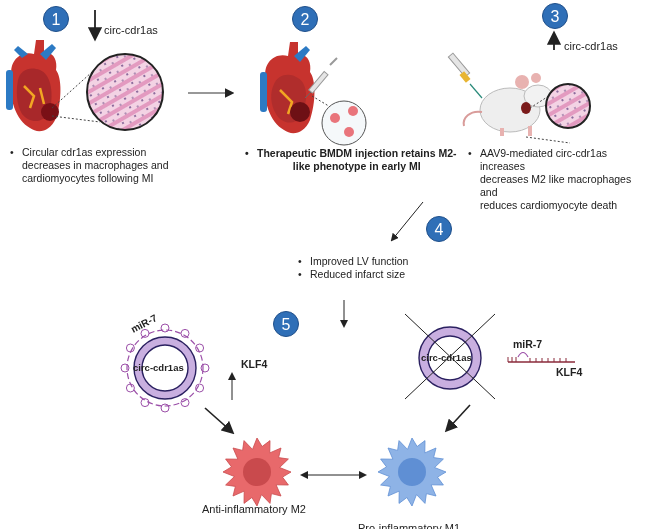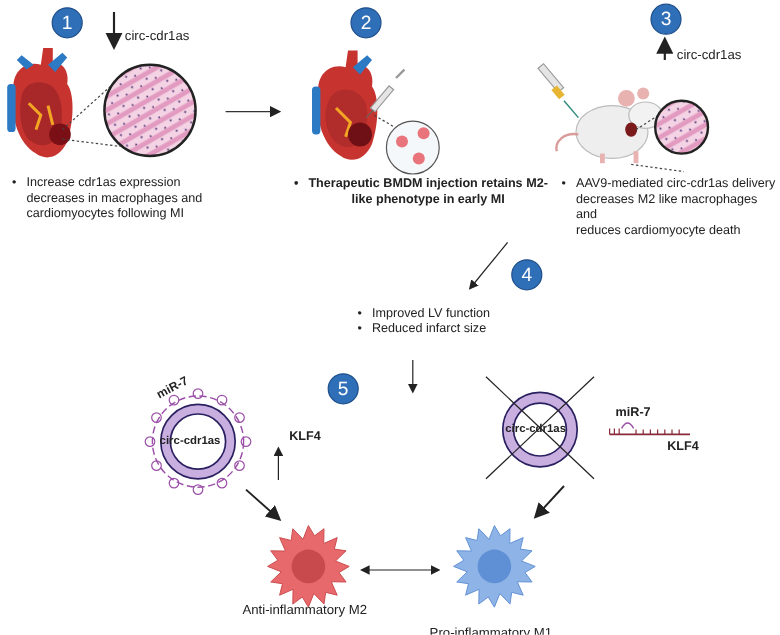--- a/index.html
+++ b/index.html
@@ -136,27 +136,27 @@
 <div class="badge" style="left:43px;top:6px;">1</div>
 <div class="badge" style="left:292px;top:6px;">2</div>
 <div class="badge" style="left:542px;top:3px;">3</div>
 <div class="badge" style="left:426px;top:216px;">4</div>
 <div class="badge" style="left:273px;top:311px;">5</div>
 
 <div class="label" style="left:104px;top:24px;">circ-cdr1as</div>
 <div class="label" style="left:564px;top:40px;">circ-cdr1as</div>
 
 <ul class="bullets" style="left:8px;top:146px;">
-  <li><span>Increase cdr1as expression</span><br><span>decreases in macrophages and</span><br><span>cardiomyocytes following MI</span></li>
+  <li><span>Circular cdr1as expression</span><br><span>decreases in macrophages and</span><br><span>cardiomyocytes following MI</span></li>
 </ul>
 <ul class="bullets" style="left:243px;top:147px;text-align:center;font-weight:bold;">
   <li><span>Therapeutic BMDM injection retains M2-</span><br><span>like phenotype in early MI</span></li>
 </ul>
 <ul class="bullets" style="left:466px;top:147px;">
-  <li><span>AAV9-mediated circ-cdr1as delivery</span><br><span>decreases M2 like macrophages and</span><br><span>reduces cardiomyocyte death</span></li>
+  <li><span>AAV9-mediated circ-cdr1as increases</span><br><span>decreases M2 like macrophages and</span><br><span>reduces cardiomyocyte death</span></li>
 </ul>
 <ul class="bullets" style="left:296px;top:255px;">
   <li>Improved LV function</li>
   <li>Reduced infarct size</li>
 </ul>
 
 <div class="label bold" style="left:133px;top:362px;font-size:9.5px;">circ-cdr1as</div>
 <div class="label bold" style="left:130px;top:318px;font-size:10px;transform:rotate(-28deg);">miR-7</div>
 <div class="label bold" style="left:241px;top:358px;font-size:10.5px;">KLF4</div>
 

